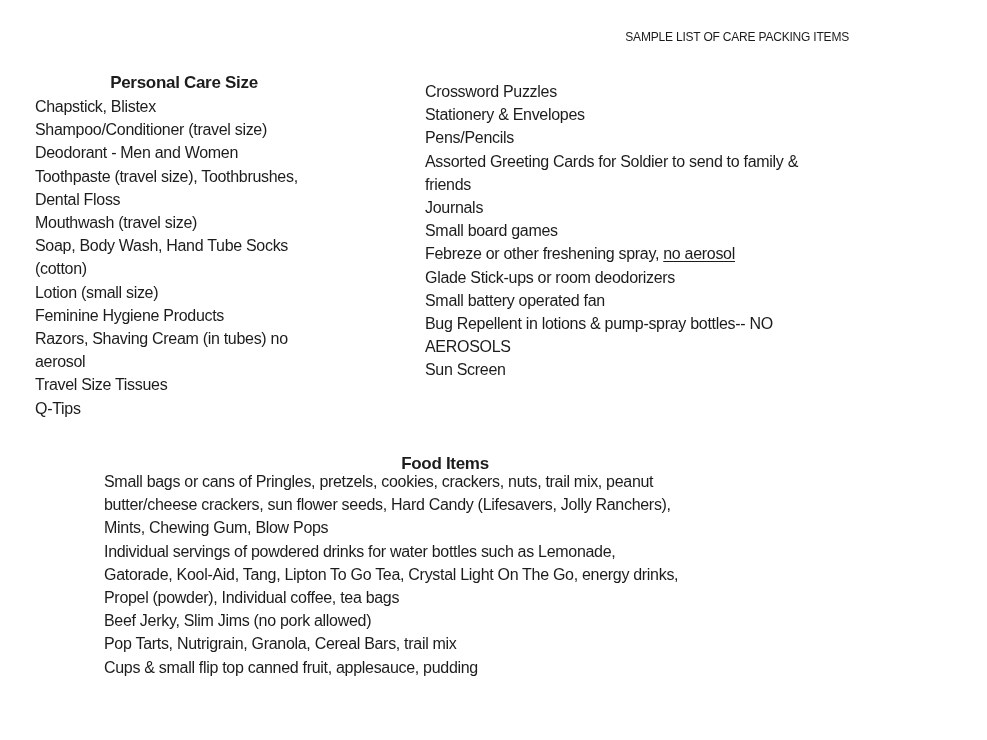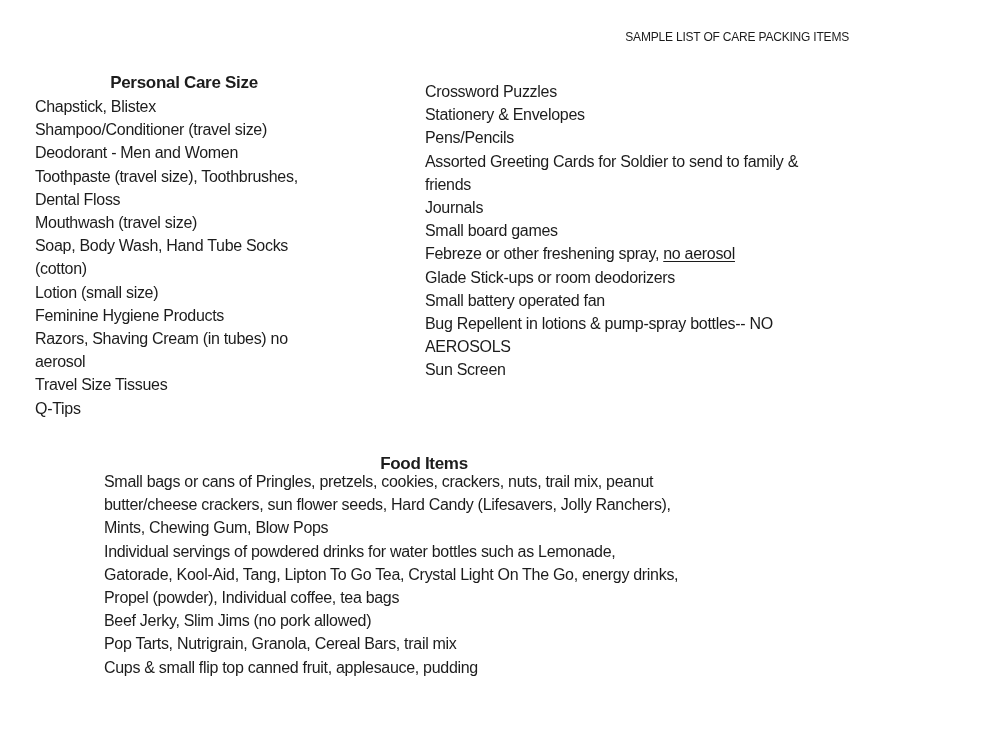--- a/index.html
+++ b/index.html
@@ -35,21 +35,21 @@
     position: absolute;
     font-size: 17px;
     line-height: 21px;
     font-weight: 700;
     letter-spacing: -0.3px;
     text-align: center;
     white-space: nowrap;
   }
   .heading-personal { left: 34px;  top: 72px;  width: 300px; }
   .heading-other    { left: 426px; top: 59px;  width: 475px; }
-  .heading-food     { left: 92px; top: 453px; width: 664px; }
+  .heading-food     { left: 113px; top: 453px; width: 664px; }
   .list {
     position: absolute;
     font-size: 16px;
     line-height: 23.2px;
     letter-spacing: -0.3px;
   }
   .list-personal { left: 18px;  top: 95px;  width: 360px; margin-left: 17px; }
   .list-other    { left: 425px; top: 80px;  width: 555px; }
   .list-food     { left: 104px; top: 470px; width: 720px; }
   .line {

